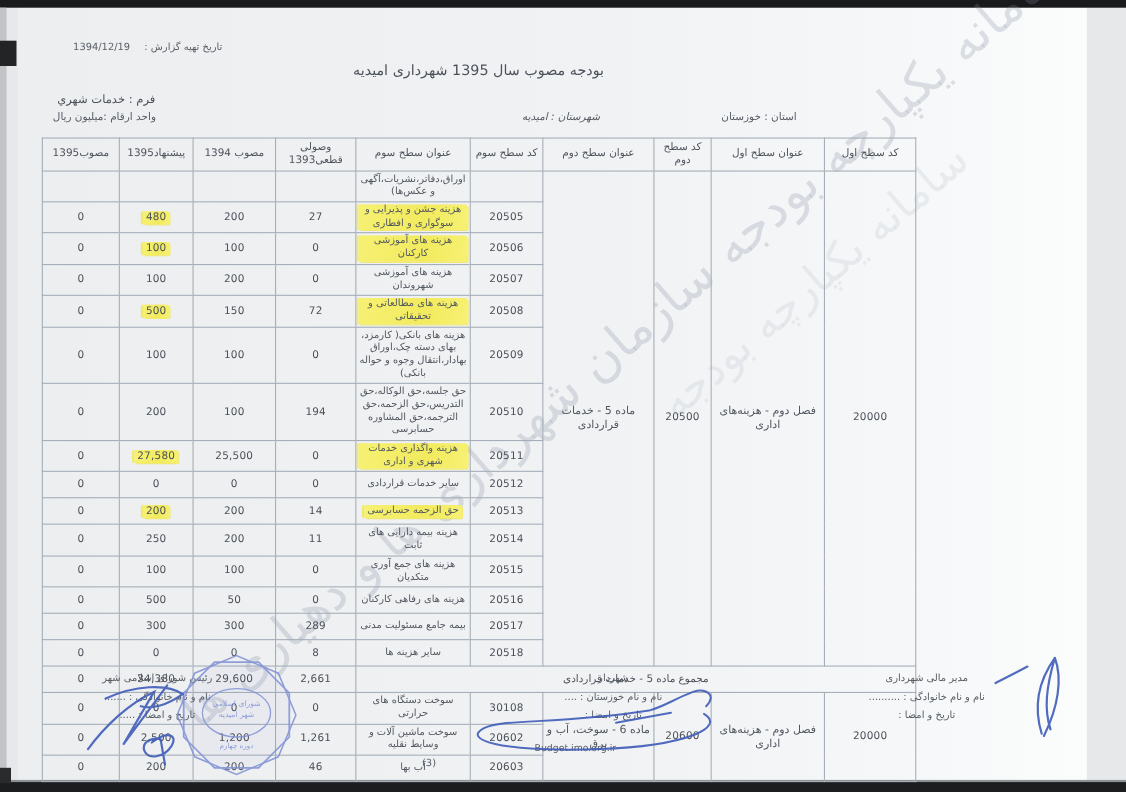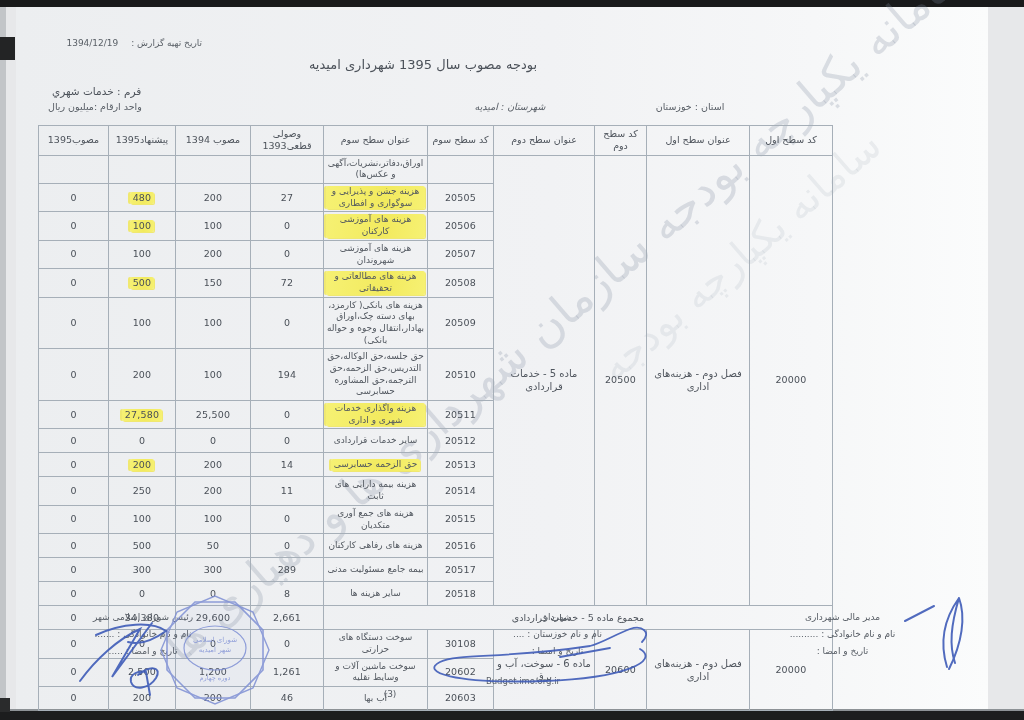--- a/index.html
+++ b/index.html
@@ -14,21 +14,21 @@
     background:linear-gradient(90deg,#eceef0 0%,#f1f2f4 55%,#f6f7f8 82%,#fbfcfc 100%);
   }
   .bar-top{position:absolute;left:0;top:0;width:1024px;height:7px;background:#191a1b;}
   .bar-bottom{position:absolute;left:0;top:711px;width:1024px;height:9px;background:#1c1d1e;box-shadow:0 -2px 0 #8d9296;}
   .edge-left{position:absolute;left:0;top:7px;width:6px;height:704px;background:#c2c5c8;}
   .edge-blob{position:absolute;left:0;top:37px;width:15px;height:23px;background:#232425;}
   .edge-blob2{position:absolute;left:0;top:698px;width:10px;height:14px;background:#2a2b2c;}
 
   .meta-date{position:absolute;left:52px;top:38px;width:150px;font-size:9px;direction:rtl;text-align:right;color:#5a6067;}
   .meta-date .val{margin-right:10px;}
-  .doc-title{position:absolute;left:26px;top:57px;width:794px;text-align:center;font-size:13px;color:#4c525a;letter-spacing:.3px;}
+  .doc-title{position:absolute;left:38px;top:57px;width:794px;text-align:center;font-size:13px;color:#4c525a;letter-spacing:.3px;}
   .doc-form{position:absolute;left:52px;top:85px;width:794px;text-align:left;font-size:10.5px;color:#4c525a;}
   .meta-line span{position:absolute;font-size:9.5px;direction:rtl;color:#565c64;}
   .m-province{left:620px;top:101px;width:140px;text-align:center;}
   .m-county{left:445px;top:101px;width:130px;text-align:center;font-style:italic;}
   .m-unit{left:48px;top:101px;width:130px;text-align:left;}
 
   .watermark{
     position:absolute;left:60px;top:330px;width:900px;text-align:center;
     transform:rotate(-41deg);transform-origin:50% 50%;
     font-size:46px;letter-spacing:7px;white-space:nowrap;

